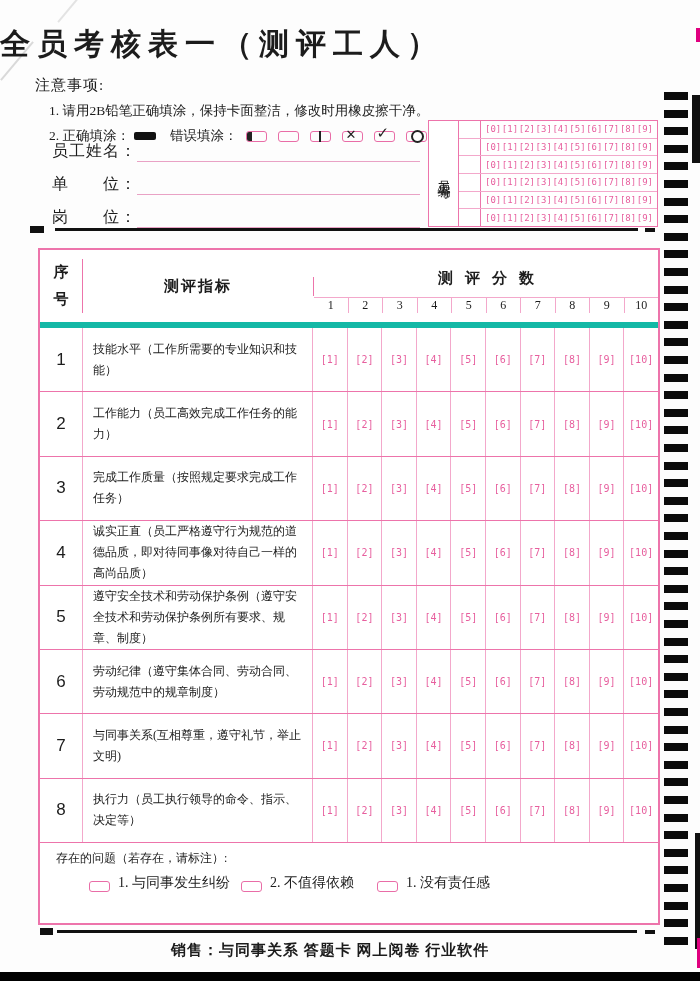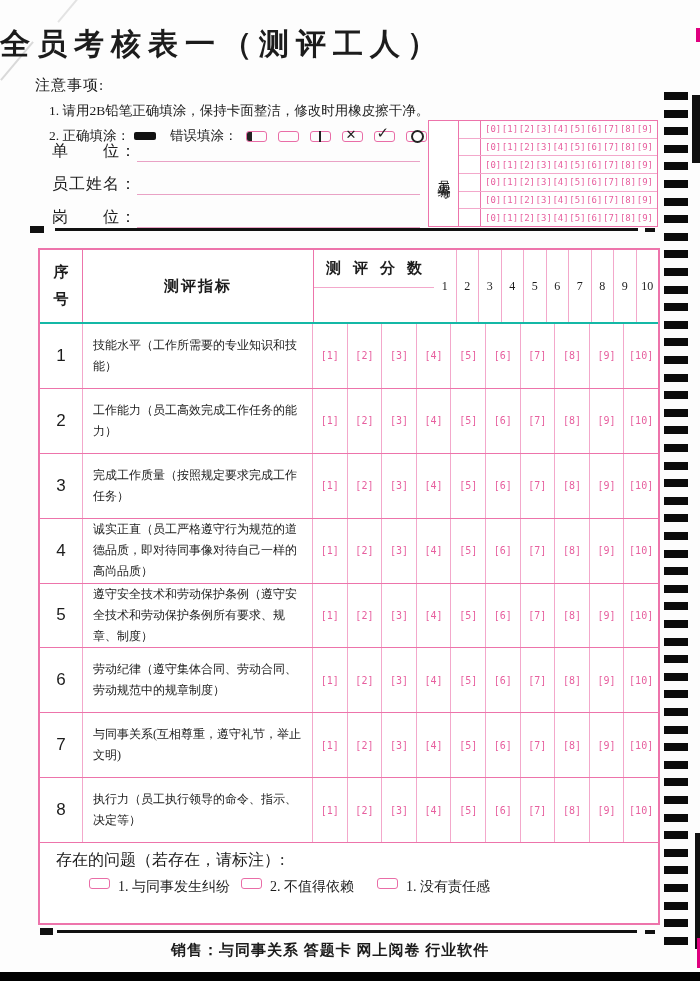--- a/index.html
+++ b/index.html
@@ -36,49 +36,49 @@
   .empno-row{flex:1;display:flex;border-bottom:1px solid #f3a8cb;}
   .empno-row:last-child{border-bottom:none;}
   .empno-blank{width:21px;border-right:1px solid #ed74ab;}
   .empno-bubbles{flex:1;display:flex;align-items:center;justify-content:space-between;padding:0 4px;}
   .bub{font-family:"DejaVu Sans Mono",monospace;font-size:9px;color:#e75f9e;}
   
   .sep-sq,.sep-line,.sep-dash{position:absolute;background:#111;}
   
   .main-box{position:absolute;left:38px;top:248px;width:622px;height:677px;border:2px solid #ed74ab;
             box-sizing:border-box;display:flex;flex-direction:column;background:#fff;}
-  .thead{display:flex;height:72px;border-bottom:2px solid #14b8a6;flex:none;}
+  .thead{display:flex;height:72px;border-bottom:6px solid #14b8a6;flex:none;align-items:center;}
   .th-no{width:42px;flex:none;border-right:1px solid #ed74ab;display:flex;align-items:center;justify-content:center;
          font-weight:bold;font-size:15px;}
   .th-no span{display:inline-block;width:17px;line-height:1.8;text-align:center;word-break:break-all;}
   .th-ind{width:230px;flex:none;border-right:1px solid #ed74ab;display:flex;align-items:center;justify-content:center;
           font-weight:bold;font-size:15px;letter-spacing:2px;}
-  .th-scores{flex:1;display:flex;flex-direction:row;}
+  .th-scores{flex:1;display:flex;flex-direction:column;}
   .th-score-title{height:37px;display:flex;align-items:center;justify-content:center;font-weight:bold;
                   font-size:15px;letter-spacing:12px;border-bottom:1px solid #f3a8cb;text-indent:12px;}
   #scoreNums{flex:1;display:flex;}
   .score-num-cell{flex:1;display:flex;align-items:center;justify-content:center;font-size:12px;
                   border-right:1px solid #f3a8cb;}
   .score-num-cell:last-child{border-right:none;}
   #tableRows{flex:1;display:flex;flex-direction:column;}
   .trow{flex:1;display:flex;border-bottom:1px solid #ed74ab;}
   .cell-no{width:42px;flex:none;border-right:1px solid #f3a8cb;display:flex;align-items:center;justify-content:center;
            font-family:"Liberation Sans",sans-serif;font-size:17px;}
   .cell-ind{width:230px;flex:none;border-right:1px solid #f3a8cb;display:flex;align-items:center;
             font-size:12px;line-height:1.75;padding:0 5px 0 10px;box-sizing:border-box;}
   .cell-scores{flex:1;display:flex;}
   .score-cell{flex:1;border-right:1px solid #f3a8cb;display:flex;align-items:center;justify-content:center;}
   .score-cell:last-child{border-right:none;}
   .score-bub{font-size:10px;}
   
   .problems{height:80px;flex:none;box-sizing:border-box;padding:7px 0 0 16px;}
-  .prob-heading{font-size:16px;}
+  .prob-heading{font-size:12px;}
   .prob-row{display:flex;margin:7px 0 0 33px;align-items:center;}
   .prob-row2{margin-top:13px;}
-  .prob-item{display:flex;align-items:flex-start;}
+  .prob-item{display:flex;align-items:flex-end;}
   #probRow1 .prob-item:nth-child(1){width:152px;}
   #probRow1 .prob-item:nth-child(2){width:136px;}
   #probRow2 .prob-item:nth-child(1){width:152px;}
   .chk{width:19px;height:9px;flex:none;border:1px solid #e96da7;border-radius:3px;margin-right:8px;}
   .prob-label{font-size:14px;white-space:nowrap;}
   
   .footer{position:absolute;left:0;top:941px;width:660px;text-align:center;font-size:15px;
           font-weight:bold;letter-spacing:1px;}
   
   .tmark{position:absolute;left:664px;width:24px;height:8px;background:#0b0b0b;}
@@ -105,25 +105,25 @@
     <div class="note2">
       <span>2. 正确填涂：</span>
       <span class="correct-mark"></span>
       <span>错误填涂：</span>
       <span id="wrongExamples" style="margin-left:8px;"><span class="wex wex-leftbar"></span><span class="wex wex-empty"></span><span class="wex wex-vline"></span><span class="wex wex-cross"></span><span class="wex wex-check"></span><span class="wex wex-circle"></span><span class="wex wex-dot"></span></span>
     </div>
   </div>
 
   <div id="fields">
       <div class="field-row">
-        <span class="field-label">单　　位：</span>
+        <span class="field-label">员工姓名：</span>
         <span class="field-line"></span>
       </div>
       <div class="field-row">
-        <span class="field-label">员工姓名：</span>
+        <span class="field-label">单　　位：</span>
         <span class="field-line"></span>
       </div>
       <div class="field-row">
         <span class="field-label">岗　　位：</span>
         <span class="field-line"></span>
       </div>
     </div>
 
   <div class="empno-box">
     <div class="empno-label">员工编号</div>

